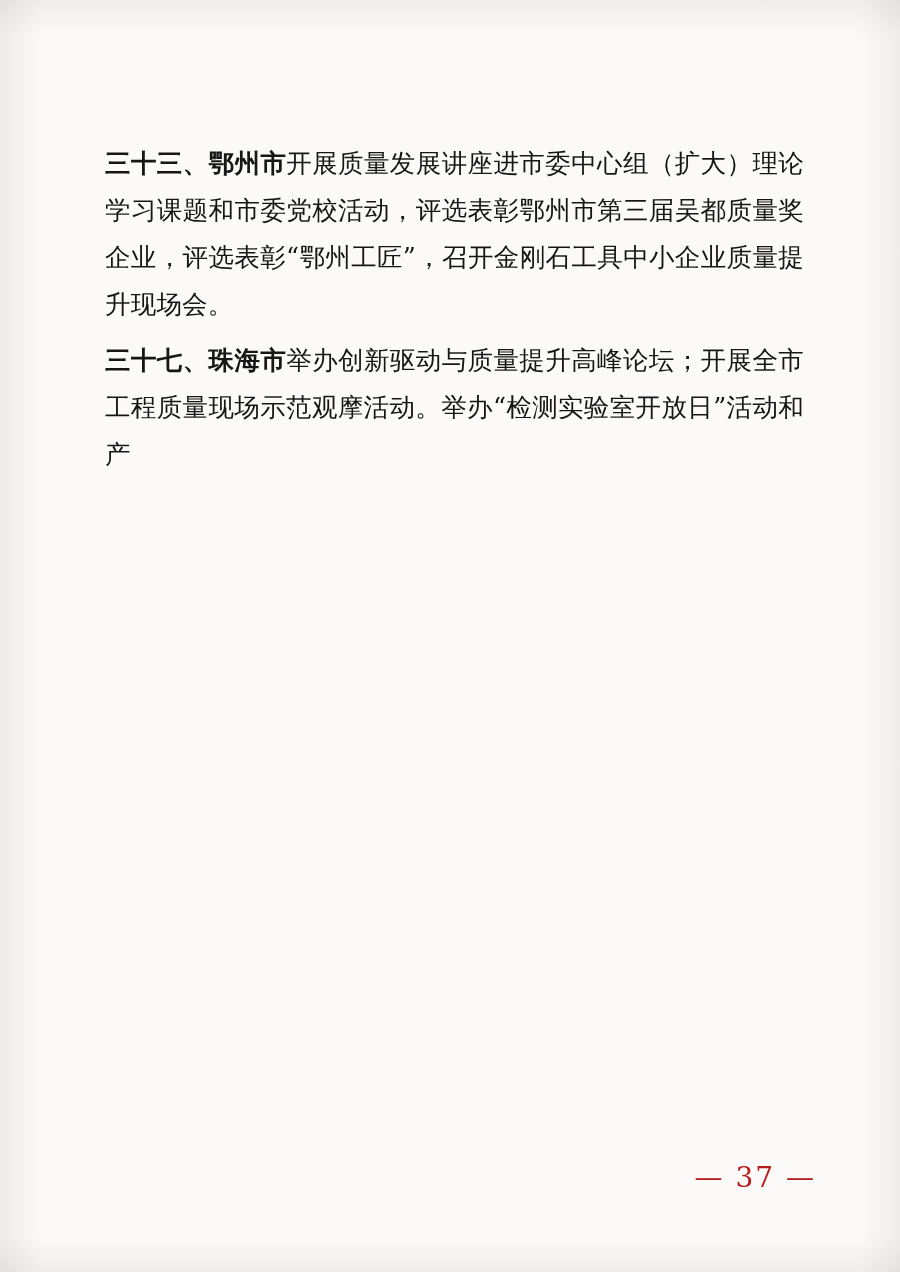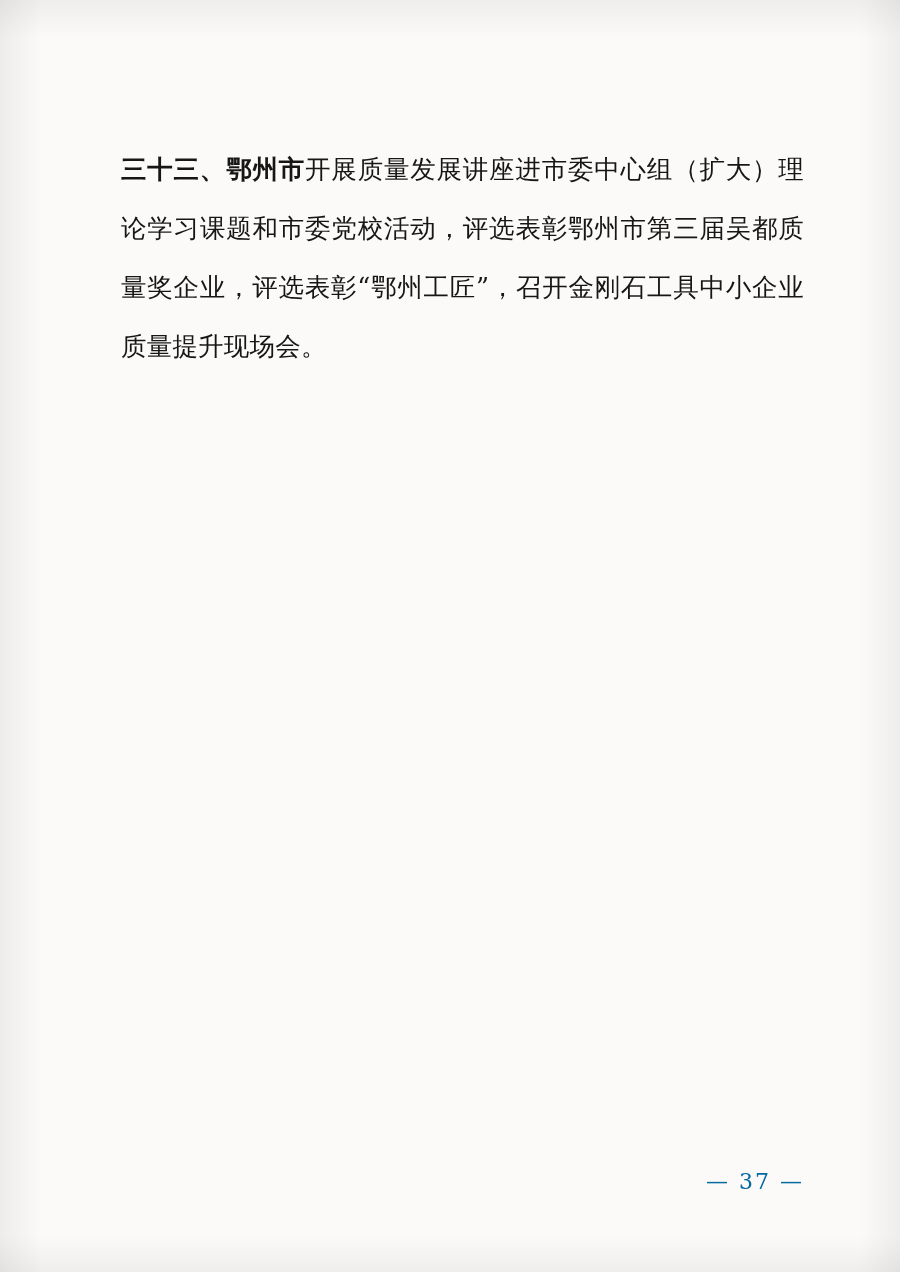--- a/index.html
+++ b/index.html
@@ -32,54 +32,57 @@
       linear-gradient(to top, rgba(0,0,0,0.05) 0px, rgba(0,0,0,0.0) 36px);
     pointer-events: none;
   }
   .content {
     position: absolute;
     left: 104px;
     top: 140px;
     width: 700px;
   }
   .para {
-    margin: 0 0 9px 17px;
+    margin: 0 0 9px 1px;
     font-size: 25.5px;
-    line-height: 59px;
+    line-height: 47px;
     text-align: justify;
     text-justify: inter-ideograph;
     letter-spacing: 0.2px;
     color: #161616;
   }
   .para .lead {
     font-weight: 700;
   }
   .para .city {
     font-weight: 700;
   }
   .page-number {
     position: absolute;
-    right: 96px;
+    right: 84px;
     bottom: 78px;
-    font-size: 22px;
+    font-size: 28px;
     letter-spacing: 2px;
-    color: #0369a1;
+    color: #b91c1c;
     font-family: "DejaVu Serif", "Liberation Serif", serif;
   }
 </style>
 </head>
 <body>
 
 <div class="page">
   <div class="content">
 
     <p class="para">
       <span class="lead">三十三、</span><span class="city">鄂州市</span><span>开展质量发展讲座进市委中心组（扩大）理论学习课题和市委党校活动，评选表彰鄂州市第三届吴都质量奖企业，评选表彰“鄂州工匠”，召开金刚石工具中小企业质量提升现场会。</span>
     </p>
 
 
 
 
+    <p class="para">
+      <span class="lead">三十七、</span><span class="city">珠海市</span><span>举办创新驱动与质量提升高峰论坛；开展全市工程质量现场示范观摩活动。举办“检测实验室开放日”活动和产</span>
+    </p>
 
   </div>
 
   <div class="page-number">— 37 —</div>
 </div>
 
 </body></html>

